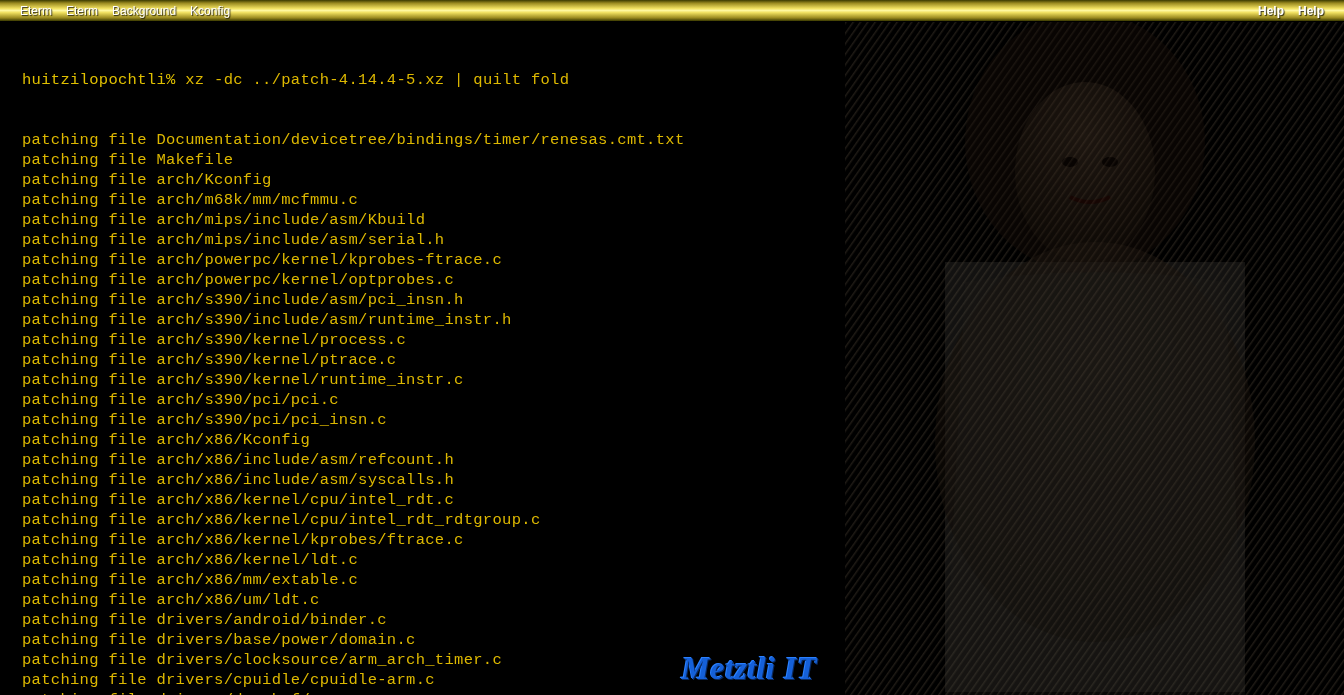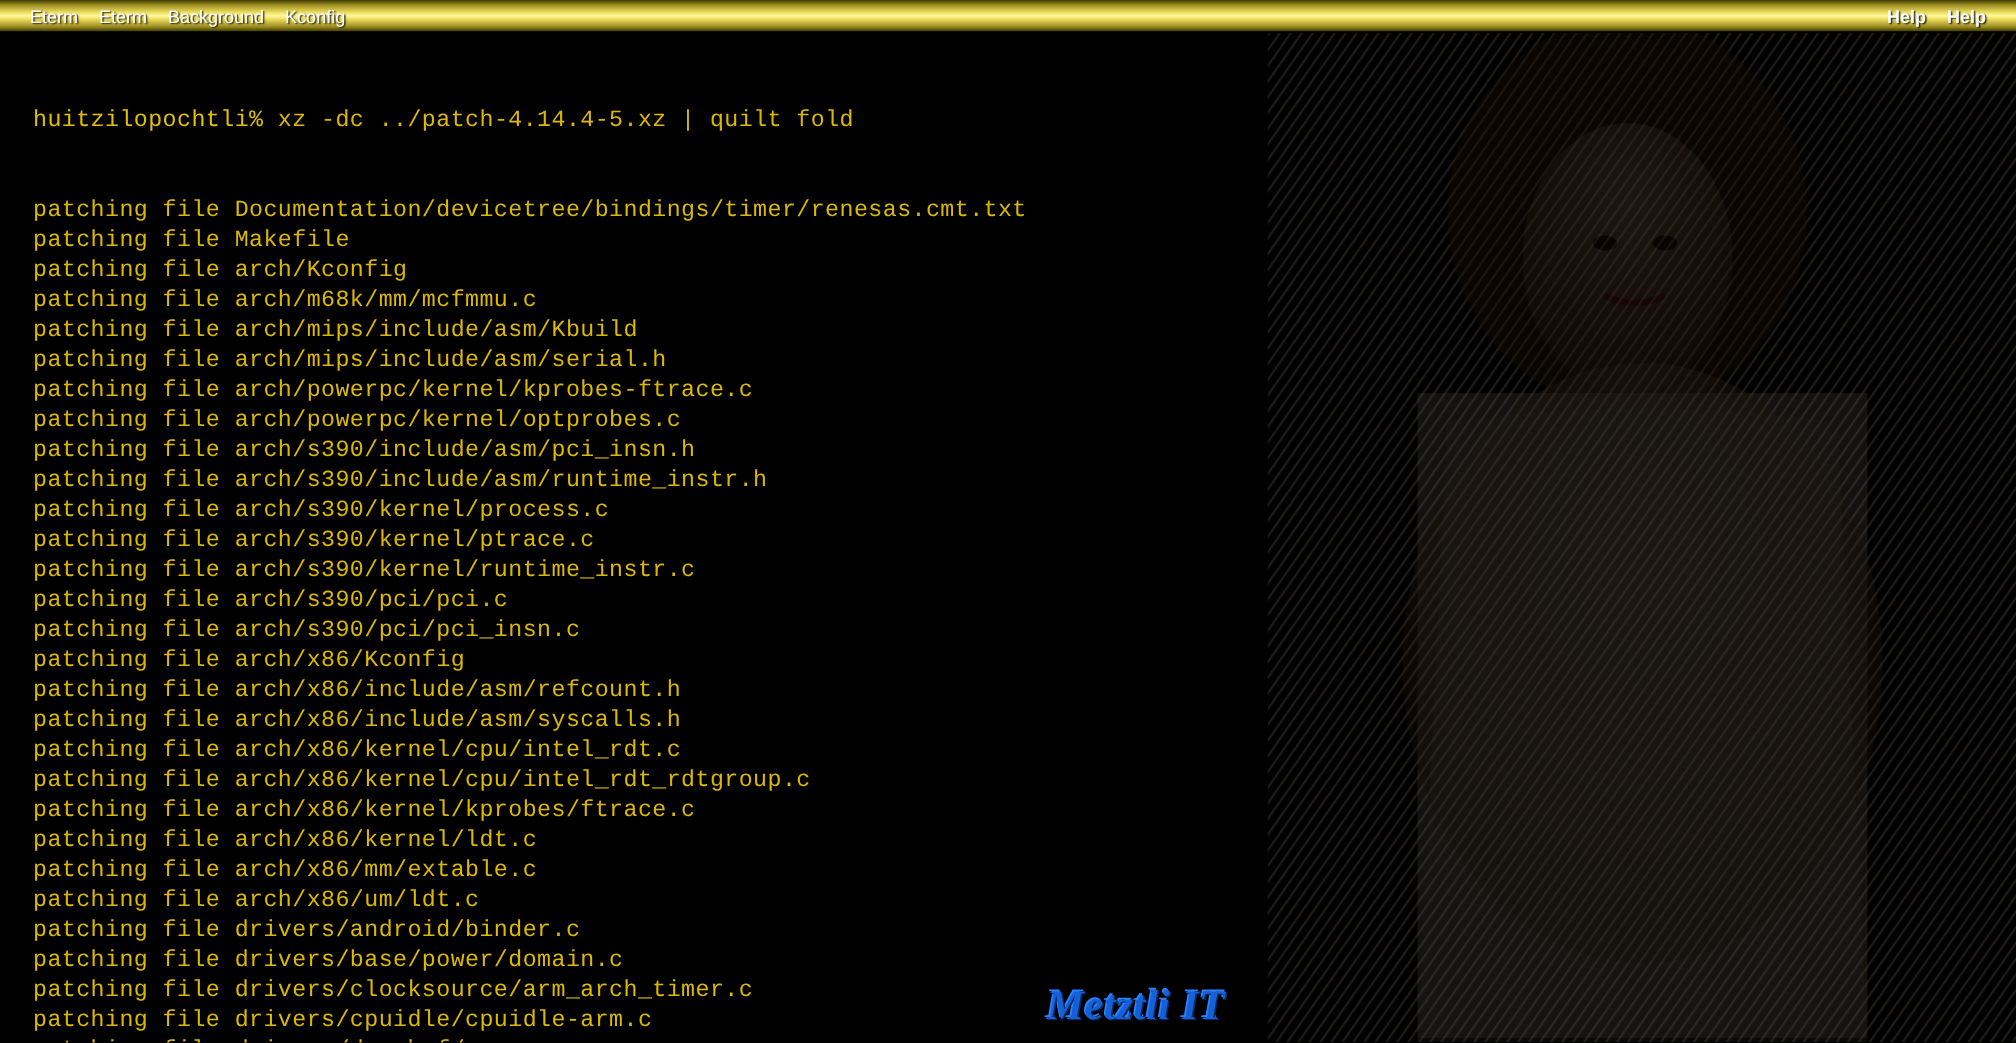--- a/index.html
+++ b/index.html
@@ -55,21 +55,21 @@
   .terminal-lines .line { height: 20px; }
   .prompt-cmd { color: #e0c000; }
   
   .watermark {
     position: absolute;
     right: 540px;
     bottom: 8px;
     font-family: Georgia, "Times New Roman", serif;
     font-weight: bold;
     font-style: italic;
-    font-size: 28px;
+    font-size: 32px;
     color: #1560d8;
     text-shadow: 1px 1px 0 #0a2a60, -1px -1px 0 #2a80ff;
     letter-spacing: 0.5px;
   }
   
   .scrollbar {
     position: absolute;
     right: 0;
     top: 0;
     width: 12px;

